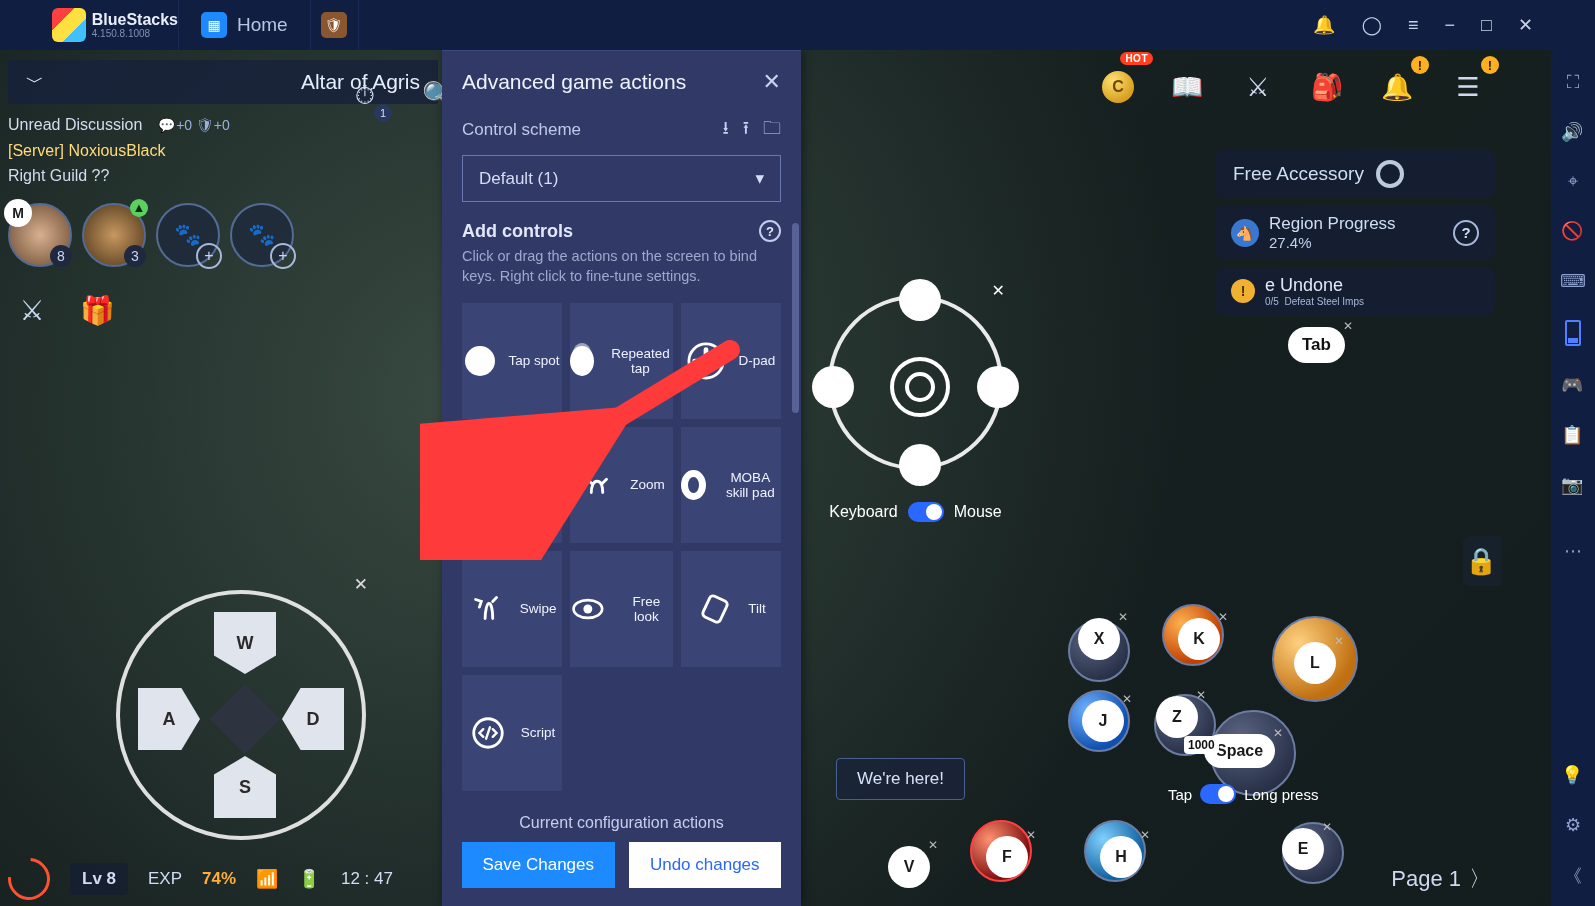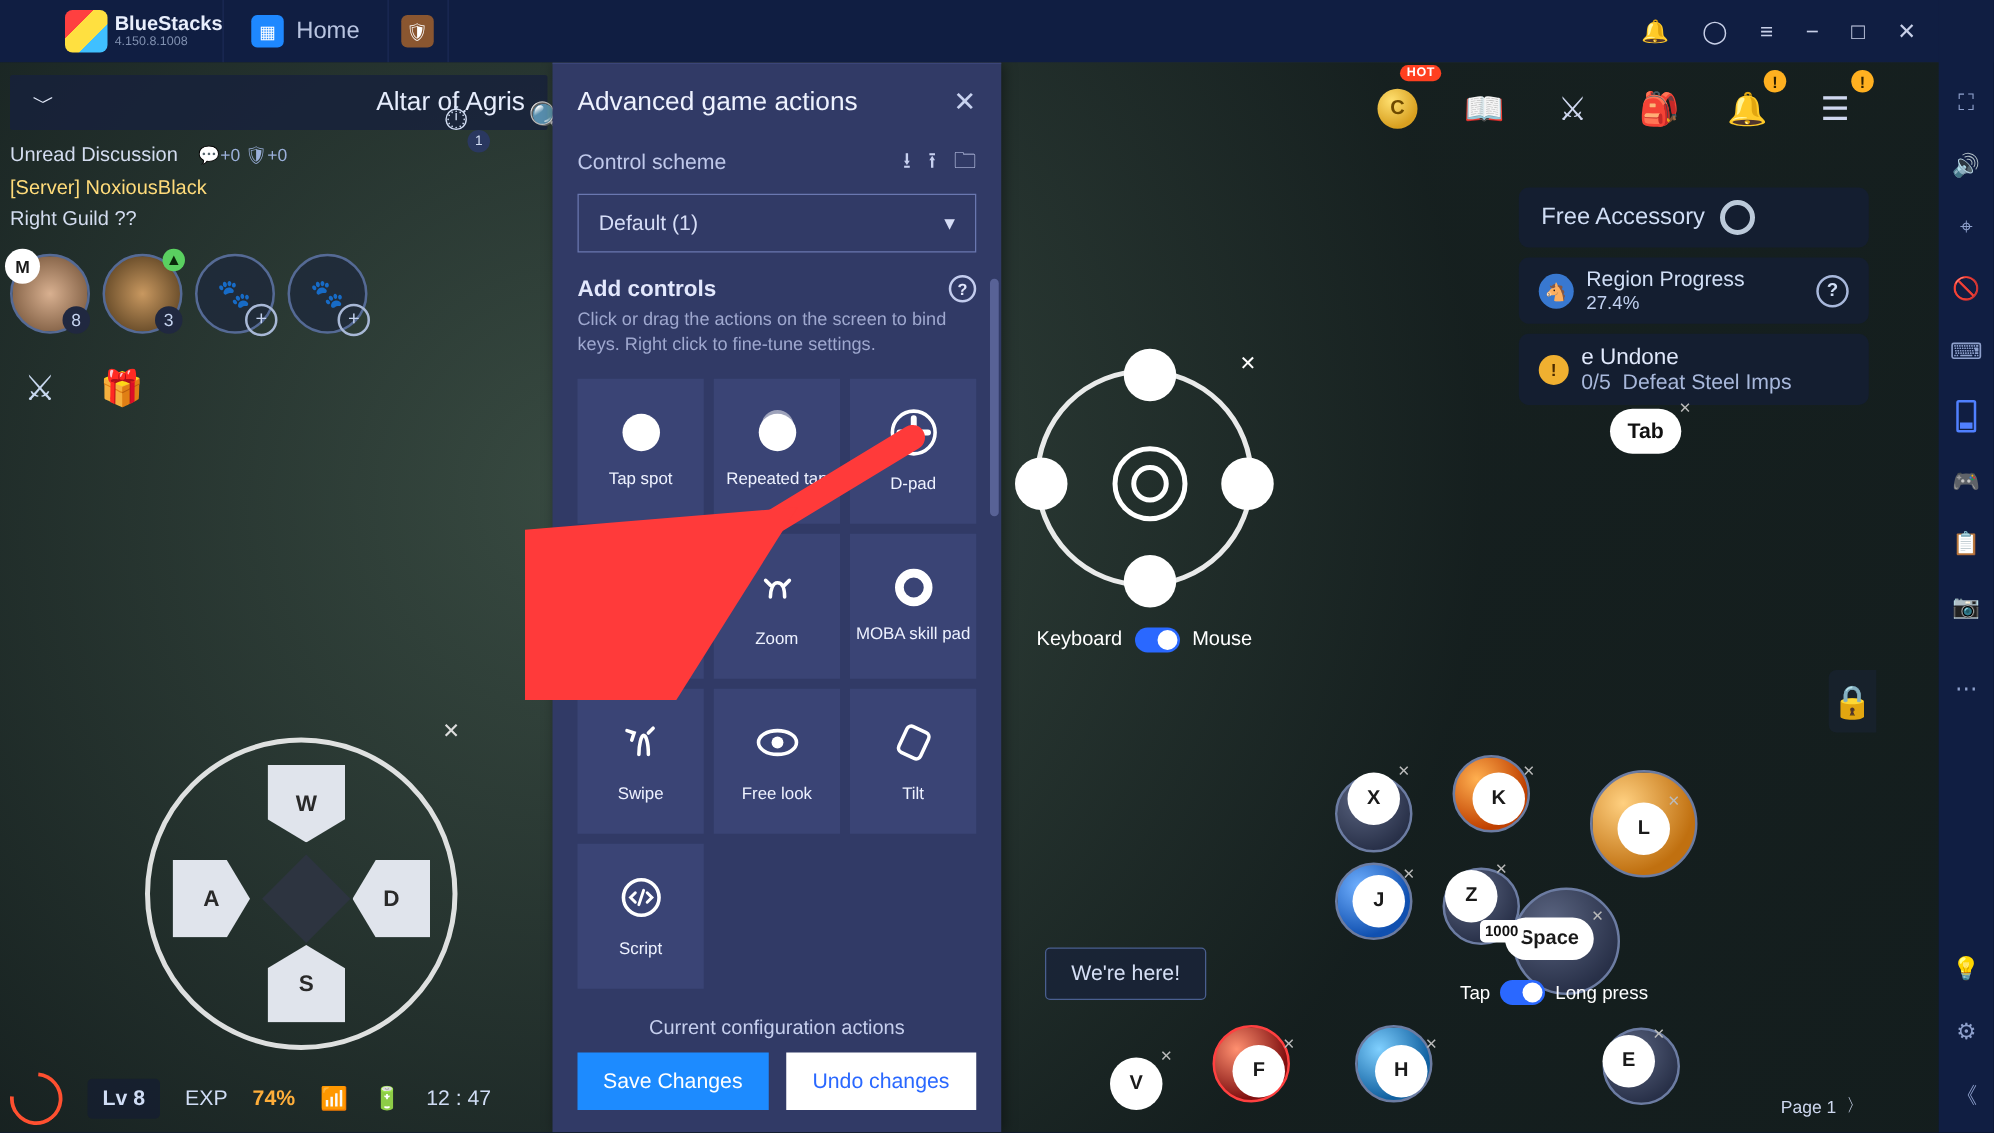--- a/index.html
+++ b/index.html
@@ -74,21 +74,21 @@
     background:rgba(20,30,55,0.7);padding:10px 18px;border-radius:8px;
     display:flex;align-items:center;gap:12px;color:#d0def5;font-size:19px;
   }
   .pill .ring{width:28px;height:28px;border:4px solid #bccada;border-radius:50%;}
   .quest-panel{
     background:rgba(20,30,55,0.7);padding:8px 16px;border-radius:8px;min-width:280px;
     color:#d0def5;font-size:17px;
   }
   .qrow{display:flex;align-items:center;justify-content:space-between;}
   .qtitle{font-size:18px;color:#e0e8fb;}
-  .qsub{font-size:17px;color:#a8b8db;}
+  .qsub{font-size:10px;color:#a8b8db;}
   .q-help{width:26px;height:26px;border:2px solid #a8b8db;border-radius:50%;display:flex;align-items:center;justify-content:center;font-size:15px;font-weight:700;}
   
   .hud-tl{position:absolute;top:10px;left:8px;z-index:3;width:430px;}
   .loc-bar{background:rgba(22,32,60,0.8);padding:10px 18px;display:flex;align-items:center;gap:20px;font-size:21px;color:#e6edfd;border-radius:2px;}
   .loc-bar .chev{font-size:18px;}
   .chat-area{margin-top:8px;font-size:16px;color:#d3dcef;line-height:1.6;}
   .chat-tags{font-size:14px;color:#9bb0da;margin-top:2px;}
   .party-row{margin-top:14px;display:flex;gap:10px;}
   .party-slot{width:64px;height:64px;border-radius:50%;background:rgba(30,40,60,0.75);border:2px solid #556a95;display:flex;align-items:center;justify-content:center;position:relative;color:#c6d4f0;font-size:22px;}
   .party-slot .num{position:absolute;bottom:-2px;right:-2px;background:#202840;width:22px;height:22px;border-radius:50%;display:flex;align-items:center;justify-content:center;font-size:14px;}
@@ -98,21 +98,21 @@
   .buff{width:48px;height:48px;color:#c8d8ef;display:flex;align-items:center;justify-content:center;font-size:28px;}
   
   .mid-ic{position:absolute;top:20px;left:340px;z-index:3;display:flex;gap:24px;}
   .mid-ic .ic{width:50px;height:50px;display:flex;align-items:center;justify-content:center;color:#d3def4;font-size:26px;position:relative;}
   .mid-ic .sub{position:absolute;bottom:-2px;right:-2px;width:18px;height:18px;border-radius:50%;background:#2a3860;display:flex;align-items:center;justify-content:center;font-size:11px;}
   
   .bottom-bar{position:absolute;bottom:6px;left:8px;display:flex;gap:20px;align-items:center;color:#d0ddf5;font-size:17px;z-index:3;}
   .lv{background:rgba(20,28,50,0.7);padding:6px 12px;border-radius:4px;font-weight:600;}
   .exp-v{color:#ffae3a;font-weight:600;}
   .status-ic{font-size:18px;color:#b6c6e6;}
-  .page-ind{position:absolute;bottom:12px;right:60px;color:#ced8ef;font-size:14px;display:flex;gap:8px;align-items:center;z-index:3}
+  .page-ind{position:absolute;bottom:12px;right:60px;color:#ced8ef;font-size:22px;display:flex;gap:8px;align-items:center;z-index:3}
   
   .dpad-ov{position:absolute;top:540px;left:116px;z-index:5;}
   .dpad-ring{width:250px;height:250px;border:4px solid rgba(255,255,255,0.85);border-radius:50%;position:relative;}
   .dpad-key{position:absolute;width:62px;height:62px;background:#e0e4ec;color:#2a2a2a;font-weight:700;display:flex;align-items:center;justify-content:center;font-size:18px;}
   .dpad-key.kW{top:18px;left:94px;clip-path:polygon(0 0,100% 0,100% 70%,50% 100%,0 70%);}
   .dpad-key.kS{bottom:18px;left:94px;clip-path:polygon(50% 0,100% 30%,100% 100%,0 100%,0 30%);}
   .dpad-key.kA{left:18px;top:94px;clip-path:polygon(0 0,70% 0,100% 50%,70% 100%,0 100%);}
   .dpad-key.kD{right:18px;top:94px;clip-path:polygon(30% 0,100% 0,100% 100%,30% 100%,0 50%);}
   .dpad-center{position:absolute;top:100px;left:100px;width:50px;height:50px;background:#2d3440;transform:rotate(45deg);}
   .dpad-x{position:absolute;top:-20px;right:-6px;color:#ddd;font-size:17px;}
@@ -151,21 +151,21 @@
   .panel-close{font-size:22px;color:#c8d2f0;cursor:pointer;}
   .cs-row{display:flex;justify-content:space-between;align-items:center;padding:16px 20px 10px;color:#bfc8ea;font-size:17px;}
   .cs-icons{display:flex;gap:14px;font-size:18px;color:#c7d0f0;}
   .scheme-sel{margin:0 20px;border:1px solid #6a77b0;padding:12px 16px;display:flex;justify-content:space-between;align-items:center;color:#d6ddf6;font-size:17px;cursor:pointer;}
   .scroll{overflow:auto;margin-top:18px;padding:0 20px;flex:1}
   .sec-hd{color:#e2e7fc;font-size:18px;font-weight:600;display:flex;justify-content:space-between;align-items:center;}
   .sec-sub{color:#9fa8cf;font-size:14.5px;line-height:1.4;margin-top:4px;}
   .help-ic{width:22px;height:22px;border:2px solid #c3ccee;border-radius:50%;display:flex;align-items:center;justify-content:center;font-size:13px;}
   .ctl-grid{display:grid;grid-template-columns:repeat(3,1fr);gap:8px;margin-top:16px;}
   .ctl{
-    background:#3a4475;height:116px;display:flex;flex-direction:column;
+    background:#3a4475;height:116px;display:flex;
     align-items:center;justify-content:center;gap:14px;cursor:grab;color:#eef2ff;
   }
   .ctl .txt{font-size:13.5px;text-align:center;}
   .ctl svg{width:38px;height:38px;}
   .ctl .dot{width:30px;height:30px;background:#fff;border-radius:50%;}
   .ctl .donut{width:30px;height:30px;border:7px solid #fff;border-radius:50%;}
   .cfg-lbl{color:#c6cfee;font-size:16px;text-align:center;padding:16px 0 10px;}
   .panel-ft{display:flex;gap:14px;padding:0 20px 18px;}
   .btn{flex:1;height:46px;display:flex;align-items:center;justify-content:center;font-size:17px;font-weight:500;cursor:pointer;}
   .btn.undo{background:#fff;color:#2a68ff;}

